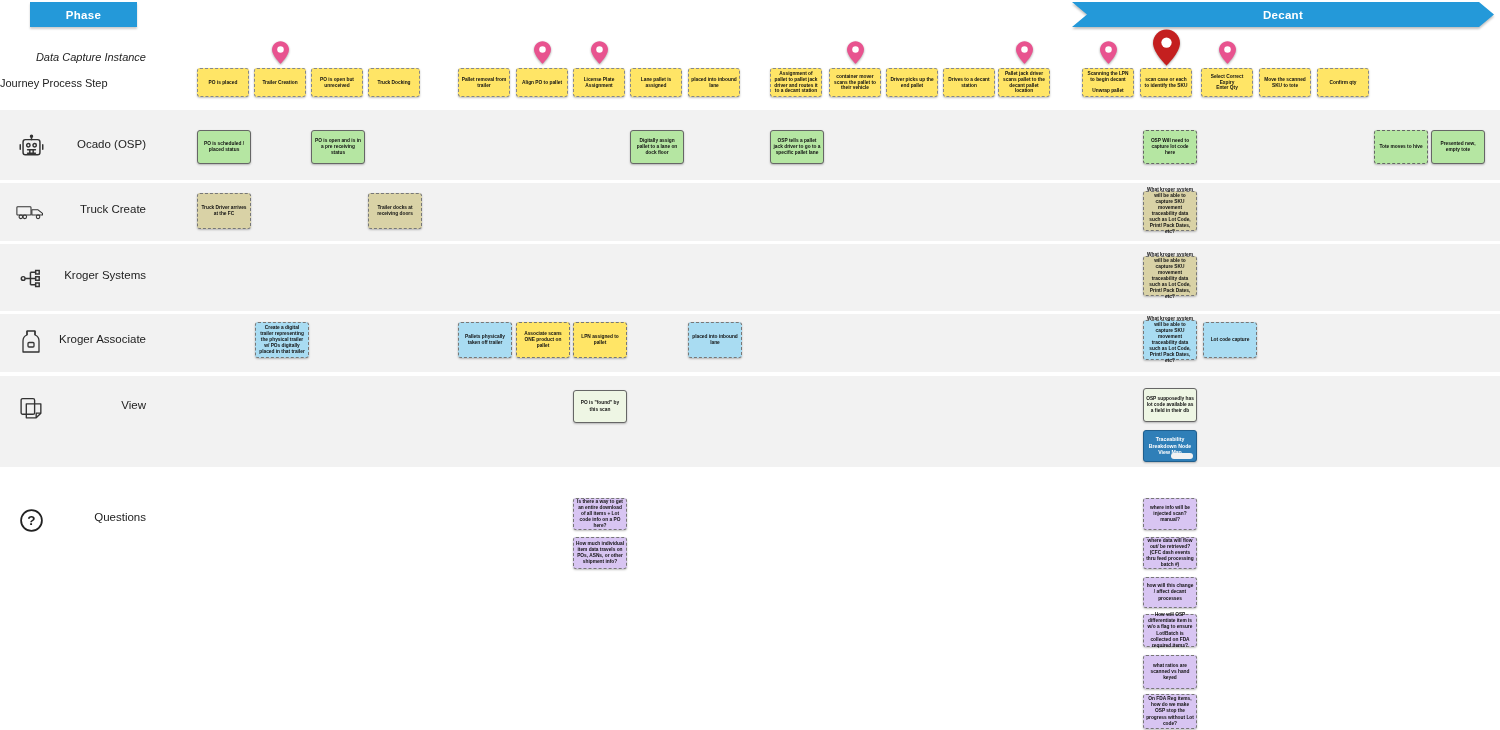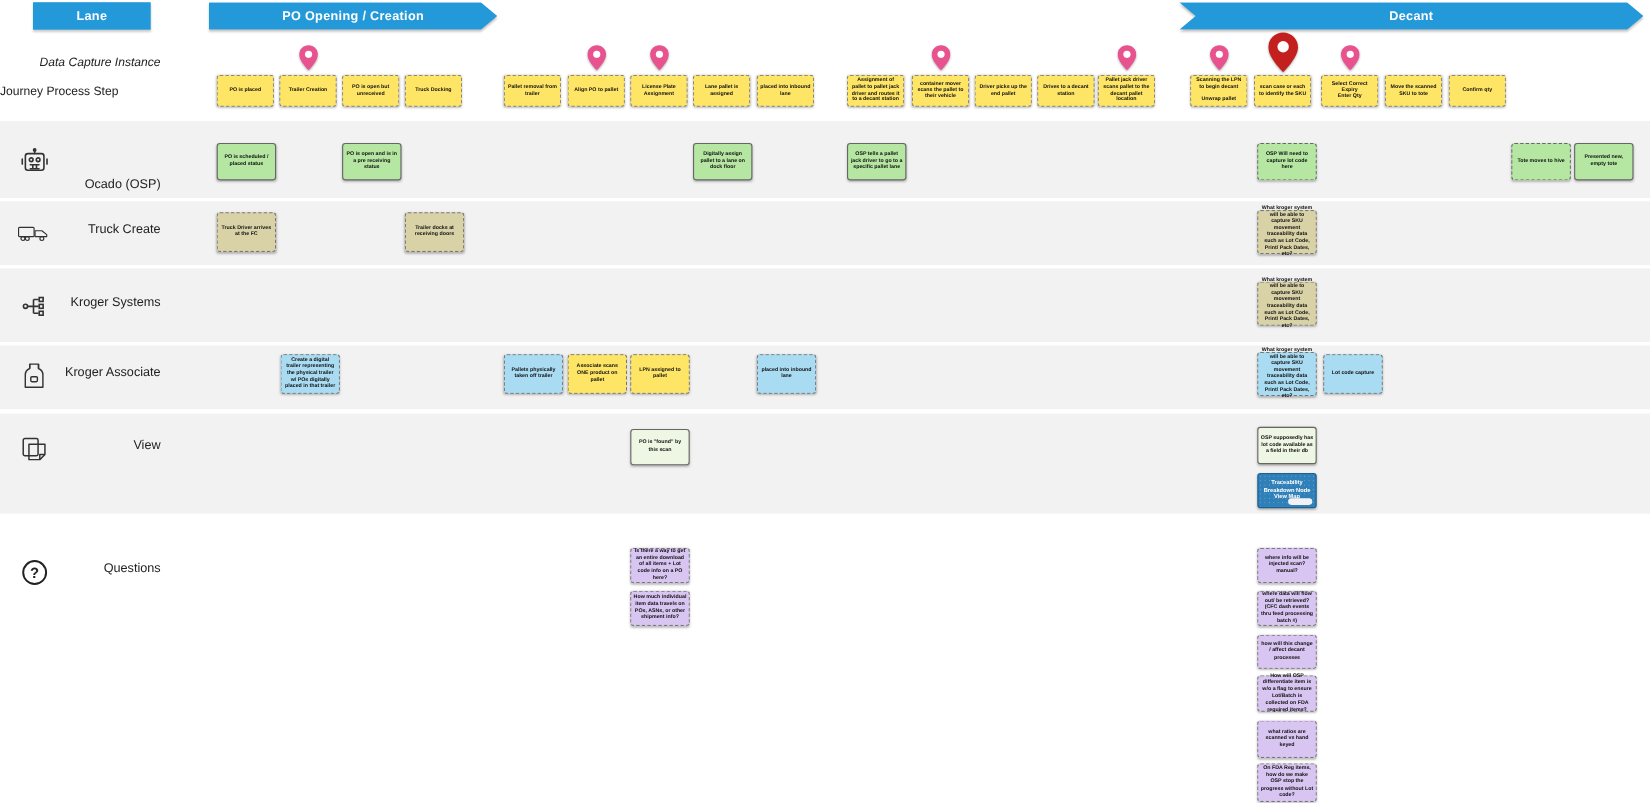--- a/index.html
+++ b/index.html
@@ -38,42 +38,39 @@
   .c-card div[data-name="link-card-title"]{width:100%;}
   .pin{position:absolute;filter:drop-shadow(0 1px 1px rgba(0,0,0,.35));}
   .pin.pink{width:17px;height:23px;}
   .pin.red{width:27px;height:37px;}
   .pin svg{display:block;width:100%;height:100%;}
 </style>
 </head>
 <body>
 
 <div id="canvas" data-name="journey-map-canvas">
-  <div class="phase-banner" data-name="phase-header-banner">Lane</div>
+  <div class="phase-banner" data-name="phase-header-banner">Phase</div>
   <div class="dci-label" data-name="data-capture-instance-label">Data Capture Instance</div>
   <div class="jps-label" data-name="journey-process-step-label">Journey Process Step</div>
-<div class="phase-wrap" data-name="phase-arrow-po-opening-creation" style="left: 190px; width: 262px;">
-      <div class="phase phase-first" data-name="phase-arrow-label">PO Opening / Creation</div>
-    </div>
     <div class="phase-wrap" data-name="phase-arrow-decant" style="left: 1072px; width: 422px;">
       <div class="phase phase-next" data-name="phase-arrow-label">Decant</div>
     </div>
     <div class="band" data-name="row-band-ocado-osp" style="top: 110px; height: 70px;"></div>
     <div class="row-icon" data-name="robot-icon" style="top: 132px;">
       <svg viewBox="0 0 24 24" width="27" height="27" fill="none" stroke="#333" stroke-width="1.3" stroke-linecap="round">
         <line x1="12" y1="2.5" x2="12" y2="5"></line>
         <circle cx="12" cy="2" r="0.9" fill="#333"></circle>
         <rect x="4.5" y="5" width="15" height="13.5" rx="2"></rect>
         <circle cx="9.2" cy="10" r="1.5"></circle>
         <circle cx="14.8" cy="10" r="1.5"></circle>
         <path d="M8.5 14h7M10.5 14v3.2M13.5 14v3.2M8.5 17.2h7"></path>
         <path d="M2 9.5v4M22 9.5v4"></path>
       </svg>
     </div>
-    <div class="row-label" data-name="row-label-ocado-osp" style="top: 138px; margin-top: 24px;">Ocado (OSP)</div>
+    <div class="row-label" data-name="row-label-ocado-osp" style="top: 138px;">Ocado (OSP)</div>
     <div class="note-box c-green" data-name="sticky-note-po-is-scheduled-placed-status" style="left: 197px; top: 130px; width: 54px; height: 34px;">PO is scheduled / placed status</div>
     <div class="note-box c-green" data-name="sticky-note-po-is-open-and-is-in-a-pre-receiving-statu" style="left: 311px; top: 130px; width: 54px; height: 34px;">PO is open and is in a pre receiving status</div>
     <div class="note-box c-green" data-name="sticky-note-digitally-assign-pallet-to-a-lane-on-dock-" style="left: 630px; top: 130px; width: 54px; height: 34px;">Digitally assign pallet to a lane on dock floor</div>
     <div class="note-box c-green" data-name="sticky-note-osp-tells-a-pallet-jack-driver-to-go-to-a-" style="left: 770px; top: 130px; width: 54px; height: 34px;">OSP tells a pallet jack driver to go to a specific pallet lane</div>
     <div class="note-box c-green dashed" data-name="sticky-note-osp-will-need-to-capture-lot-code-here" style="left: 1143px; top: 130px; width: 54px; height: 34px;">OSP Will need to capture lot code here</div>
     <div class="note-box c-green dashed" data-name="sticky-note-tote-moves-to-hive" style="left: 1374px; top: 130px; width: 54px; height: 34px;">Tote moves to hive</div>
     <div class="note-box c-green" data-name="sticky-note-presented-new-empty-tote" style="left: 1431px; top: 130px; width: 54px; height: 34px;">Presented new, empty tote</div>
     <div class="band" data-name="row-band-truck-driver" style="top: 183px; height: 58px;"></div>
     <div class="row-icon" data-name="truck-icon" style="top: 197px;">
       <svg viewBox="0 0 34 20" width="36" height="22" fill="none" stroke="#333" stroke-width="1.2" stroke-linejoin="round">

